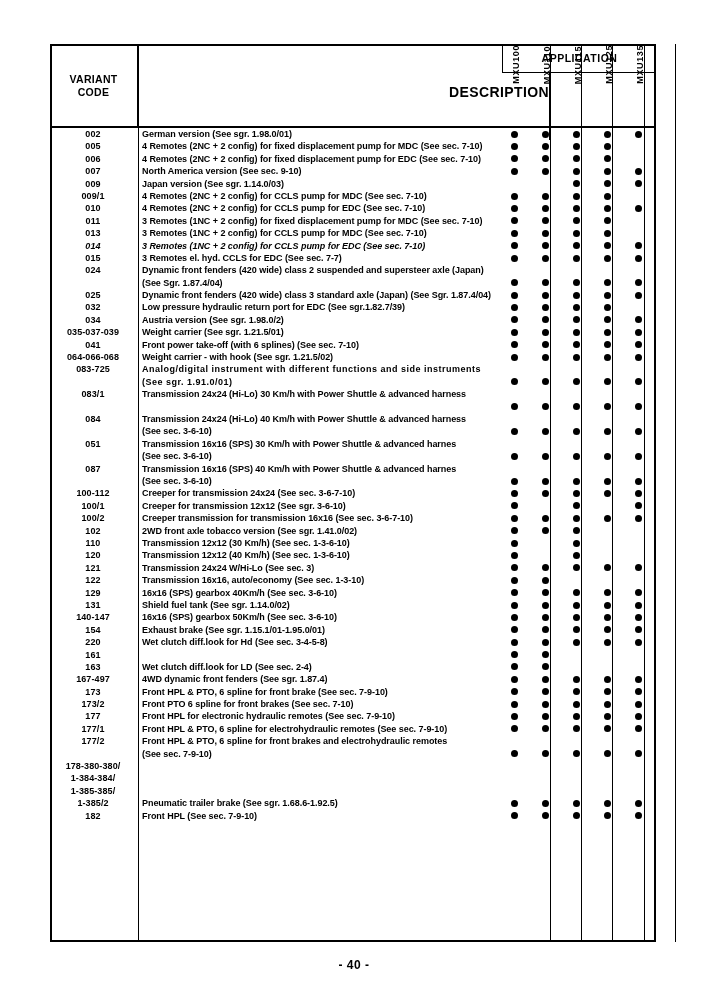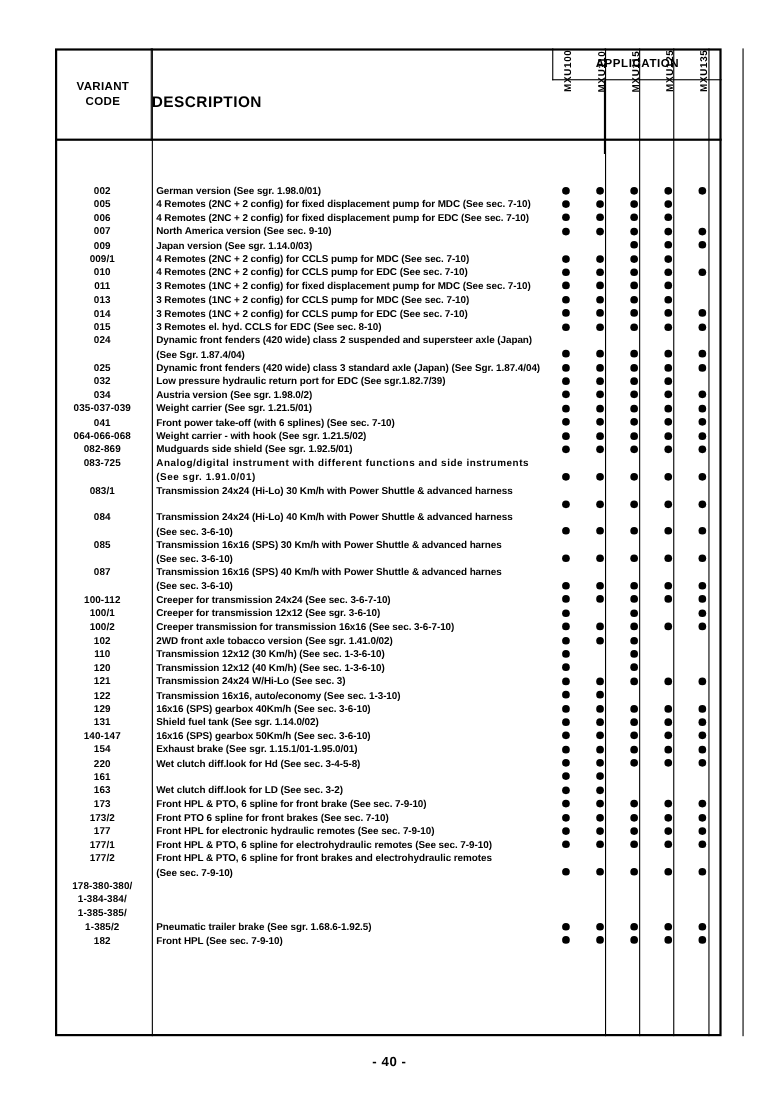--- a/index.html
+++ b/index.html
@@ -62,21 +62,21 @@
     letter-spacing: .3px;
   }
   .hdr-desc {
     position: absolute;
     left: 88px; top: 0;
     width: 412px; height: 96px;
     border-right: 1.5px solid #000;
     box-sizing: border-box;
     display: flex;
     align-items: center;
-    justify-content: flex-start;
+    justify-content: flex-end;
   }
   .hdr-desc .t {
     font-weight: bold;
     font-size: 14px;
     letter-spacing: .4px;
   }
   .hdr-app {
     position: absolute;
     left: 452px; top: 0;
     width: 154px; height: 29px;
@@ -242,21 +242,21 @@
       </div>
       <div class="model-cell" style="left: 124.8px;">
         <span class="vtxt">MXU135</span>
       </div>
     </div>
 
   <div class="hdr-rule"></div>
   <div class="frame-outer"></div>
 
   <div class="rows" id="rows">
-      <div class="row" style="height: 12.4px; margin-top: 39px;">
+      <div class="row" style="height: 12.4px;">
         <div class="code">002</div>
         <div class="desc">
           <span class="ln">German version (See sgr. 1.98.0/01)</span>
         </div>
         <div class="dots">
           <div class="dot" style="left: 10.5px; top: 2.6px;"></div>
           <div class="dot" style="left: 41.7px; top: 2.6px;"></div>
           <div class="dot" style="left: 72.9px; top: 2.6px;"></div>
           <div class="dot" style="left: 104.1px; top: 2.6px;"></div>
           <div class="dot" style="left: 135.3px; top: 2.6px;"></div>
@@ -352,37 +352,37 @@
         <div class="desc">
           <span class="ln">3 Remotes (1NC + 2 config) for CCLS pump for MDC (See sec. 7-10)</span>
         </div>
         <div class="dots">
           <div class="dot" style="left: 10.5px; top: 2.6px;"></div>
           <div class="dot" style="left: 41.7px; top: 2.6px;"></div>
           <div class="dot" style="left: 72.9px; top: 2.6px;"></div>
           <div class="dot" style="left: 104.1px; top: 2.6px;"></div>
         </div>
       </div>
-      <div class="row" style="height: 12.4px;">
+      <div class="row" style="height: 12.4px; font-style: italic;">
         <div class="code">014</div>
         <div class="desc">
           <span class="ln">3 Remotes (1NC + 2 config) for CCLS pump for EDC (See sec. 7-10)</span>
         </div>
         <div class="dots">
           <div class="dot" style="left: 10.5px; top: 2.6px;"></div>
           <div class="dot" style="left: 41.7px; top: 2.6px;"></div>
           <div class="dot" style="left: 72.9px; top: 2.6px;"></div>
           <div class="dot" style="left: 104.1px; top: 2.6px;"></div>
           <div class="dot" style="left: 135.3px; top: 2.6px;"></div>
         </div>
       </div>
       <div class="row" style="height: 12.4px;">
         <div class="code">015</div>
         <div class="desc">
-          <span class="ln">3 Remotes el. hyd. CCLS for EDC (See sec. 8-10)</span>
+          <span class="ln">3 Remotes el. hyd. CCLS for EDC (See sec. 7-7)</span>
         </div>
         <div class="dots">
           <div class="dot" style="left: 10.5px; top: 2.6px;"></div>
           <div class="dot" style="left: 41.7px; top: 2.6px;"></div>
           <div class="dot" style="left: 72.9px; top: 2.6px;"></div>
           <div class="dot" style="left: 104.1px; top: 2.6px;"></div>
           <div class="dot" style="left: 135.3px; top: 2.6px;"></div>
         </div>
       </div>
       <div class="row" style="height: 24.8px;">
@@ -469,33 +469,20 @@
           <span class="ln">Weight carrier - with hook (See sgr. 1.21.5/02)</span>
         </div>
         <div class="dots">
           <div class="dot" style="left: 10.5px; top: 2.6px;"></div>
           <div class="dot" style="left: 41.7px; top: 2.6px;"></div>
           <div class="dot" style="left: 72.9px; top: 2.6px;"></div>
           <div class="dot" style="left: 104.1px; top: 2.6px;"></div>
           <div class="dot" style="left: 135.3px; top: 2.6px;"></div>
         </div>
       </div>
-      <div class="row" style="height: 12.4px;">
-        <div class="code">082-869</div>
-        <div class="desc">
-          <span class="ln">Mudguards side shield (See sgr. 1.92.5/01)</span>
-        </div>
-        <div class="dots">
-          <div class="dot" style="left: 10.5px; top: 2.6px;"></div>
-          <div class="dot" style="left: 41.7px; top: 2.6px;"></div>
-          <div class="dot" style="left: 72.9px; top: 2.6px;"></div>
-          <div class="dot" style="left: 104.1px; top: 2.6px;"></div>
-          <div class="dot" style="left: 135.3px; top: 2.6px;"></div>
-        </div>
-      </div>
       <div class="row" style="height: 24.8px;">
         <div class="code">083-725</div>
         <div class="desc">
           <span class="ln sp">Analog/digital instrument with different functions and side instruments</span>
           <span class="ln sp">(See sgr. 1.91.0/01)</span>
         </div>
         <div class="dots">
           <div class="dot" style="left: 10.5px; top: 15px;"></div>
           <div class="dot" style="left: 41.7px; top: 15px;"></div>
           <div class="dot" style="left: 72.9px; top: 15px;"></div>
@@ -524,21 +511,21 @@
         </div>
         <div class="dots">
           <div class="dot" style="left: 10.5px; top: 15px;"></div>
           <div class="dot" style="left: 41.7px; top: 15px;"></div>
           <div class="dot" style="left: 72.9px; top: 15px;"></div>
           <div class="dot" style="left: 104.1px; top: 15px;"></div>
           <div class="dot" style="left: 135.3px; top: 15px;"></div>
         </div>
       </div>
       <div class="row" style="height: 24.8px;">
-        <div class="code">085</div>
+        <div class="code">051</div>
         <div class="desc">
           <span class="ln">Transmission 16x16 (SPS) 30 Km/h with Power Shuttle &amp; advanced harnes</span>
           <span class="ln">(See sec. 3-6-10)</span>
         </div>
         <div class="dots">
           <div class="dot" style="left: 10.5px; top: 15px;"></div>
           <div class="dot" style="left: 41.7px; top: 15px;"></div>
           <div class="dot" style="left: 72.9px; top: 15px;"></div>
           <div class="dot" style="left: 104.1px; top: 15px;"></div>
           <div class="dot" style="left: 135.3px; top: 15px;"></div>
@@ -717,25 +704,38 @@
       <div class="row" style="height: 12.4px;">
         <div class="code">161</div>
         <div class="dots">
           <div class="dot" style="left: 10.5px; top: 2.6px;"></div>
           <div class="dot" style="left: 41.7px; top: 2.6px;"></div>
         </div>
       </div>
       <div class="row" style="height: 12.4px;">
         <div class="code">163</div>
         <div class="desc">
-          <span class="ln">Wet clutch diff.look for LD (See sec. 3-2)</span>
-        </div>
-        <div class="dots">
-          <div class="dot" style="left: 10.5px; top: 2.6px;"></div>
-          <div class="dot" style="left: 41.7px; top: 2.6px;"></div>
+          <span class="ln">Wet clutch diff.look for LD (See sec. 2-4)</span>
+        </div>
+        <div class="dots">
+          <div class="dot" style="left: 10.5px; top: 2.6px;"></div>
+          <div class="dot" style="left: 41.7px; top: 2.6px;"></div>
+        </div>
+      </div>
+      <div class="row" style="height: 12.4px;">
+        <div class="code">167-497</div>
+        <div class="desc">
+          <span class="ln">4WD dynamic front fenders (See sgr. 1.87.4)</span>
+        </div>
+        <div class="dots">
+          <div class="dot" style="left: 10.5px; top: 2.6px;"></div>
+          <div class="dot" style="left: 41.7px; top: 2.6px;"></div>
+          <div class="dot" style="left: 72.9px; top: 2.6px;"></div>
+          <div class="dot" style="left: 104.1px; top: 2.6px;"></div>
+          <div class="dot" style="left: 135.3px; top: 2.6px;"></div>
         </div>
       </div>
       <div class="row" style="height: 12.4px;">
         <div class="code">173</div>
         <div class="desc">
           <span class="ln">Front HPL &amp; PTO, 6 spline for front brake (See sec. 7-9-10)</span>
         </div>
         <div class="dots">
           <div class="dot" style="left: 10.5px; top: 2.6px;"></div>
           <div class="dot" style="left: 41.7px; top: 2.6px;"></div>

